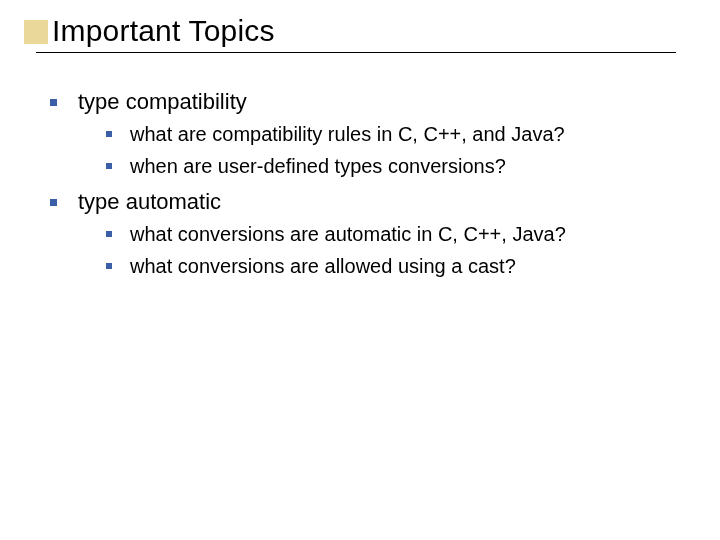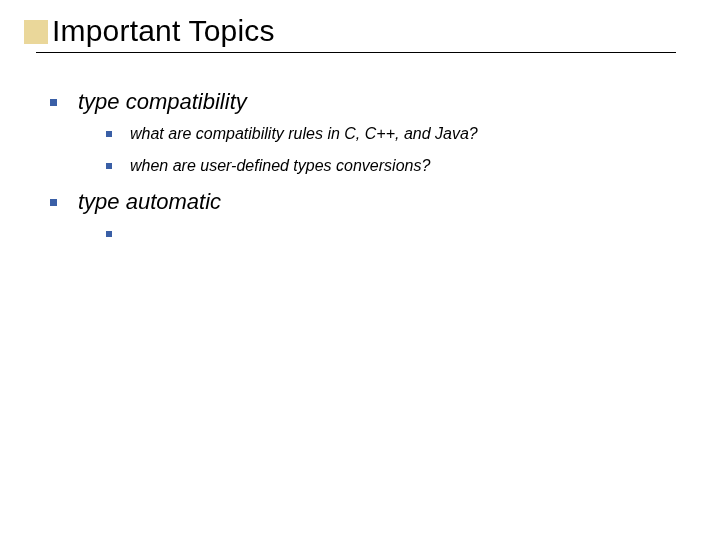--- a/index.html
+++ b/index.html
@@ -54,31 +54,30 @@
     list-style: none;
     margin: 0;
     padding: 0;
   }
   ul.outer > li {
     position: relative;
     padding-left: 28px;
     margin-bottom: 4px;
     font-size: 22px;
     line-height: 32px;
-    font-style: italic;
   }
   ul.inner {
     list-style: none;
     margin: 0;
     padding: 0 0 0 28px;
   }
   ul.inner > li {
     position: relative;
     padding-left: 24px;
-    font-size: 16px;
+    font-size: 20px;
     line-height: 32px;
   }
   .sq {
     position: absolute;
     left: 0;
     width: 7px;
     height: 7px;
     background: #3a5fa6;
   }
   ul.outer > li > .sq { top: 13px; }
@@ -111,22 +110,24 @@
           </li>
         </ul>
       </li>
 
       <li>
         <span class="sq"></span>
         <span>type automatic</span>
         <ul class="inner">
           <li>
             <span class="sq"></span>
+            <span>what conversions are automatic in C, C++, Java?</span>
           </li>
           <li>
             <span class="sq"></span>
+            <span>what conversions are allowed using a cast?</span>
           </li>
         </ul>
       </li>
 
     </ul>
   </div>
 </div>
 
 </body></html>

